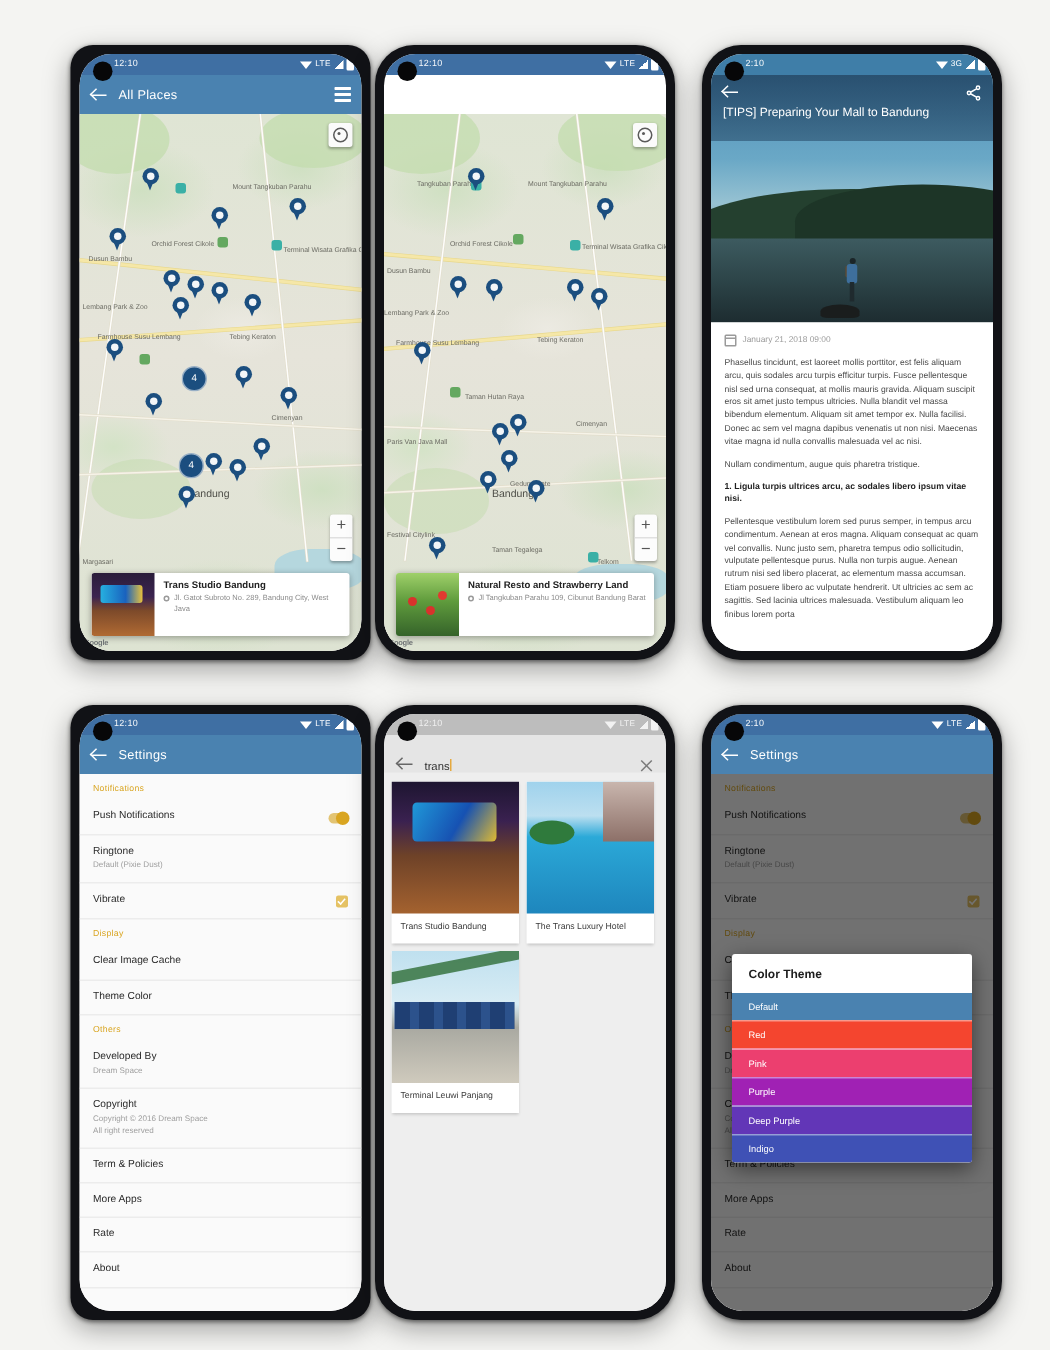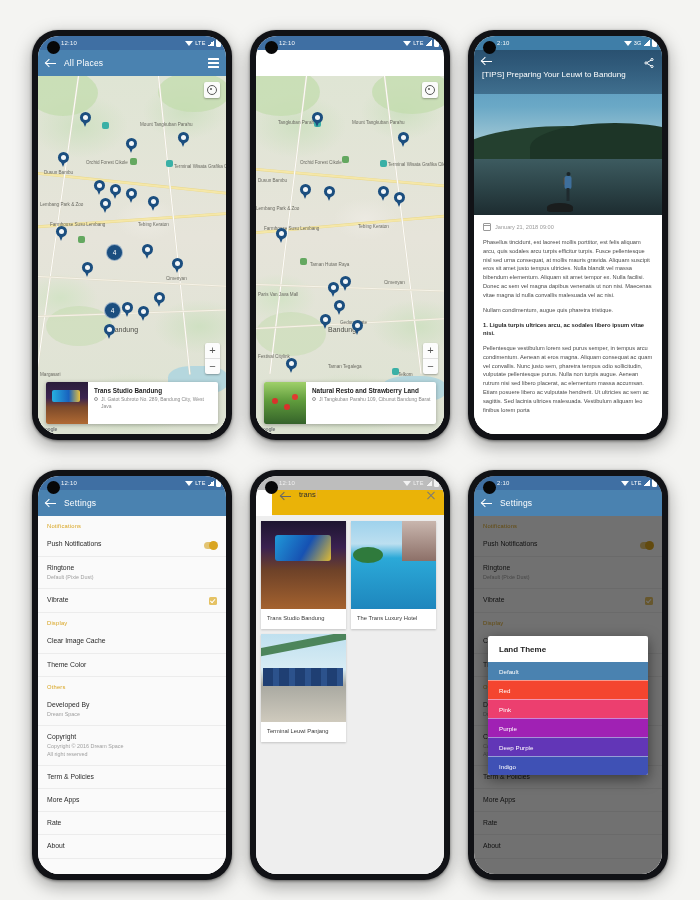--- a/index.html
+++ b/index.html
@@ -13,21 +13,21 @@
 
   
   .phone{
     position:absolute;width:200px;height:410px;
     background:#111216;border-radius:26px;
     box-shadow:0 6px 18px rgba(0,0,0,.35), 0 1px 3px rgba(0,0,0,.5);
     padding:6px 6px;box-sizing:border-box;
   }
   .phone.row1{top:30px;}
   .phone.row2{top:470px;}
-  .phone.c1{left:32px;}
+  .phone.c1{left:47px;border-radius:15px;}
   .phone.c2{left:250px;}
   .phone.c3{left:468px;}
   .screen{
     position:relative;width:188px;height:398px;
     background:#fff;border-radius:21px;overflow:hidden;
   }
   .punch{
     position:absolute;left:9px;top:5px;width:13px;height:13px;
     border-radius:50%;background:#070708;z-index:60;
   }
@@ -158,22 +158,22 @@
   .cbox{width:8px;height:8px;border-radius:1.5px;background:#e5c264;position:relative;flex:0 0 auto;margin-top:1px;}
   .cbox:after{content:"";position:absolute;left:2.2px;top:.8px;width:2.4px;height:4.4px;border-right:1.4px solid #fff;border-bottom:1.4px solid #fff;transform:rotate(42deg);}
 
   .scrim{position:absolute;inset:0;background:rgba(0,0,0,.55);z-index:20;}
   .dialog{position:absolute;left:14px;right:14px;top:160px;background:#fff;border-radius:2px;
     box-shadow:0 4px 14px rgba(0,0,0,.5);overflow:hidden;z-index:25;}
   .dialog .dtitle{font-size:8px;font-weight:bold;color:#1d1d1d;padding:9px 11px 8px;}
   .dialog .opt{font-size:6.2px;color:#fff;padding:5.5px 11px;border-top:.6px solid rgba(255,255,255,.45);}
 
   
-  .searchbar{height:26px;background:#eab308;display:flex;align-items:flex-start;gap:7px;padding:0 8px;box-sizing:border-box;
-    color:#555;border-bottom:.5px solid #eee;position:relative;z-index:30;margin-left:16px;}
+  .searchbar{height:26px;background:#e5e5e5;display:flex;align-items:flex-end;gap:7px;padding:0 8px;box-sizing:border-box;
+    color:#555;border-bottom:.5px solid #eee;position:relative;z-index:30;}
   .searchbar .q{flex:1;font-size:7.5px;color:#2f2f2f;position:relative;}
   .searchbar .q .caret{display:inline-block;width:.8px;height:8px;background:#e5a93f;vertical-align:-1px;margin-left:.5px;}
   .ic-x{width:10px;height:10px;position:relative;}
   .ic-x:before,.ic-x:after{content:"";position:absolute;left:0;top:4.5px;width:10px;height:1px;background:#7a7a7a;}
   .ic-x:before{transform:rotate(45deg);}
   .ic-x:after{transform:rotate(-45deg);}
   .results{position:absolute;left:0;right:0;top:40px;bottom:0;background:#eeeeee;padding:5px;box-sizing:border-box;
     display:flex;flex-wrap:wrap;gap:5px;align-content:flex-start;overflow:hidden;}
   .rcard{width:85px;background:#fff;box-shadow:0 1px 2px rgba(0,0,0,.18);overflow:hidden;}
   .rcard .img{height:88px;position:relative;overflow:hidden;}
@@ -526,21 +526,21 @@
         <span class="spacer"></span>
         <span class="ic-share">
           <svg viewBox="0 0 24 24" width="12" height="12" fill="none" stroke="#fff" stroke-width="2">
             <circle cx="18" cy="5" r="2.2"></circle>
               <circle cx="6" cy="12" r="2.2"></circle>
               <circle cx="18" cy="19" r="2.2"></circle>
             <path d="M8 11L16 6.5M8 13L16 17.5"></path>
           </svg>
         </span>
       </div>
-      <div class="art-title">[TIPS] Preparing Your Leuwi to Bandung</div>
+      <div class="art-title">[TIPS] Preparing Your Mall to Bandung</div>
 
       <div class="article">
         <div class="art-date">
           <span class="ic-cal"></span>
           <span>January 21, 2018 09:00</span>
         </div>
         <p class="art-p">Phasellus tincidunt, est laoreet mollis porttitor, est felis aliquam arcu, quis sodales arcu turpis efficitur turpis. Fusce pellentesque nisl sed urna consequat, at mollis mauris gravida. Aliquam suscipit eros sit amet justo tempus ultricies. Nulla blandit vel massa bibendum elementum. Aliquam sit amet tempor ex. Nulla facilisi. Donec ac sem vel magna dapibus venenatis ut non nisi. Maecenas vitae magna id nulla convallis malesuada vel ac nisi.</p>
         <p class="art-p">Nullam condimentum, augue quis pharetra tristique.</p>
         <p class="art-h">1. Ligula turpis ultrices arcu, ac sodales libero ipsum vitae nisi.</p>
         <p class="art-p">Pellentesque vestibulum lorem sed purus semper, in tempus arcu condimentum. Aenean at eros magna. Aliquam consequat ac quam vel convallis. Nunc justo sem, pharetra tempus odio sollicitudin, vulputate pellentesque purus. Nulla non turpis augue. Aenean rutrum nisi sed libero placerat, ac elementum massa accumsan. Etiam posuere libero ac vulputate hendrerit. Ut ultricies ac sem ac sagittis. Sed lacinia ultrices malesuada. Vestibulum aliquam leo finibus lorem porta</p>
@@ -750,21 +750,21 @@
         </div>
         <div class="srow">
           <div class="txt">
               <div class="t1">About</div>
             </div>
         </div>
       </div>
 
       <div class="scrim"></div>
       <div class="dialog">
-        <div class="dtitle">Land Theme</div>
+        <div class="dtitle">Color Theme</div>
         <div class="opt" style="background:#4a82b0;border-top:none;">Default</div>
         <div class="opt" style="background:#f4452f;">Red</div>
         <div class="opt" style="background:#ec3f6f;">Pink</div>
         <div class="opt" style="background:#a021b4;">Purple</div>
         <div class="opt" style="background:#6236b7;">Deep Purple</div>
         <div class="opt" style="background:#3f51b5;">Indigo</div>
       </div>
     </div>
   </div>
 

